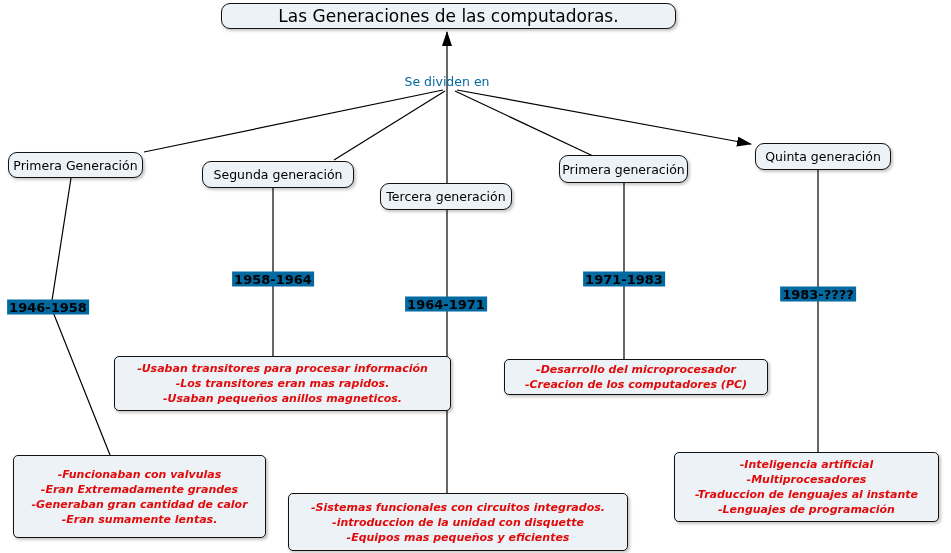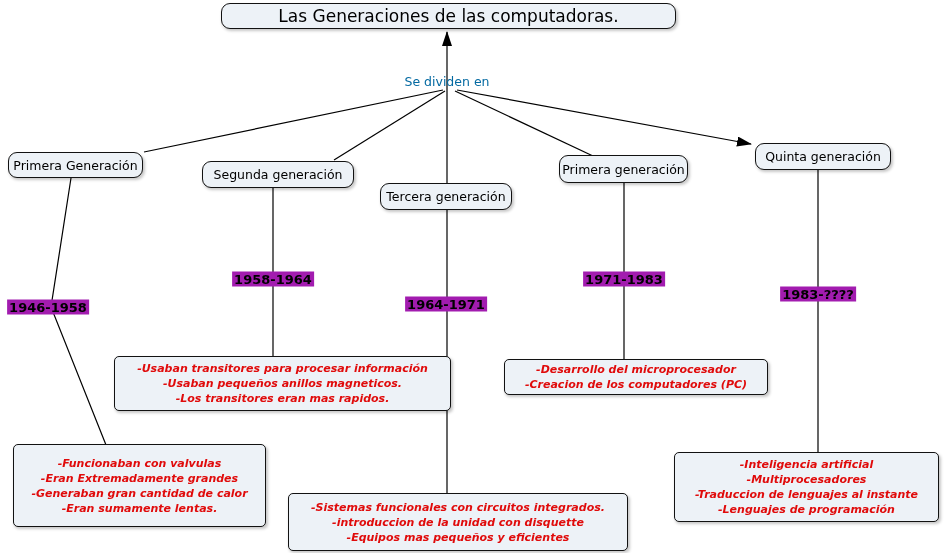--- a/index.html
+++ b/index.html
@@ -17,21 +17,21 @@
   }
   .desc{
     border-radius:5px;flex-direction:column;
     color:#e00b0b;font-weight:bold;font-style:italic;
     font-size:11px;line-height:15px;margin-left:11px;
   }
   .fl{white-space:nowrap;}
   .datelbl{
     position:absolute;transform:translate(-50%,-50%);
     font-weight:bold;font-size:13px;color:#000;
-    background:#a21caf;padding:0 2px;white-space:nowrap;
+    background:#0369a1;padding:0 2px;white-space:nowrap;
   }
   .linklbl{
     position:absolute;transform:translate(-50%,-50%);
     font-size:12.5px;color:#0369a1;white-space:nowrap;
   }
 </style>
 </head>
 <body>
 
 <div id="canvas">
@@ -65,31 +65,31 @@
   <div class="node" style="left:380px;top:183px;width:132px;height:27px;">Tercera generación</div>
   <div class="node" style="left:559px;top:155px;width:129px;height:28px;">Primera generación</div>
   <div class="node" style="left:755px;top:143px;width:136px;height:27px;">Quinta generación</div>
 
   <div class="datelbl" style="left:48px;top:307px;">1946-1958</div>
   <div class="datelbl" style="left:273px;top:279px;">1958-1964</div>
   <div class="datelbl" style="left:446px;top:304px;">1964-1971</div>
   <div class="datelbl" style="left:624px;top:279px;">1971-1983</div>
   <div class="datelbl" style="left:818px;top:294px;">1983-????</div>
 
-  <div class="node desc" style="left:2px;top:444px;width:253px;height:83px;">
+  <div class="node desc" style="left:2px;top:455px;width:253px;height:83px;">
     <div class="fl">-Funcionaban con valvulas</div>
     <div class="fl">-Eran Extremadamente grandes</div>
     <div class="fl">-Generaban gran cantidad de calor</div>
     <div class="fl">-Eran sumamente lentas.</div>
   </div>
 
   <div class="node desc" style="left:103px;top:356px;width:337px;height:55px;">
     <div class="fl">-Usaban transitores para procesar información</div>
+    <div class="fl">-Los transitores eran mas rapidos.</div>
     <div class="fl">-Usaban pequeños anillos magneticos.</div>
-    <div class="fl">-Los transitores eran mas rapidos.</div>
   </div>
 
   <div class="node desc" style="left:277px;top:493px;width:340px;height:58px;align-items:center;">
     <div class="fl">-Sistemas funcionales con circuitos integrados.</div>
     <div class="fl">-introduccion de la unidad con disquette</div>
     <div class="fl">-Equipos mas pequeños y eficientes</div>
   </div>
 
   <div class="node desc" style="left:493px;top:359px;width:264px;height:36px;text-align:center;">
     <div class="fl">-Desarrollo del microprocesador</div>

